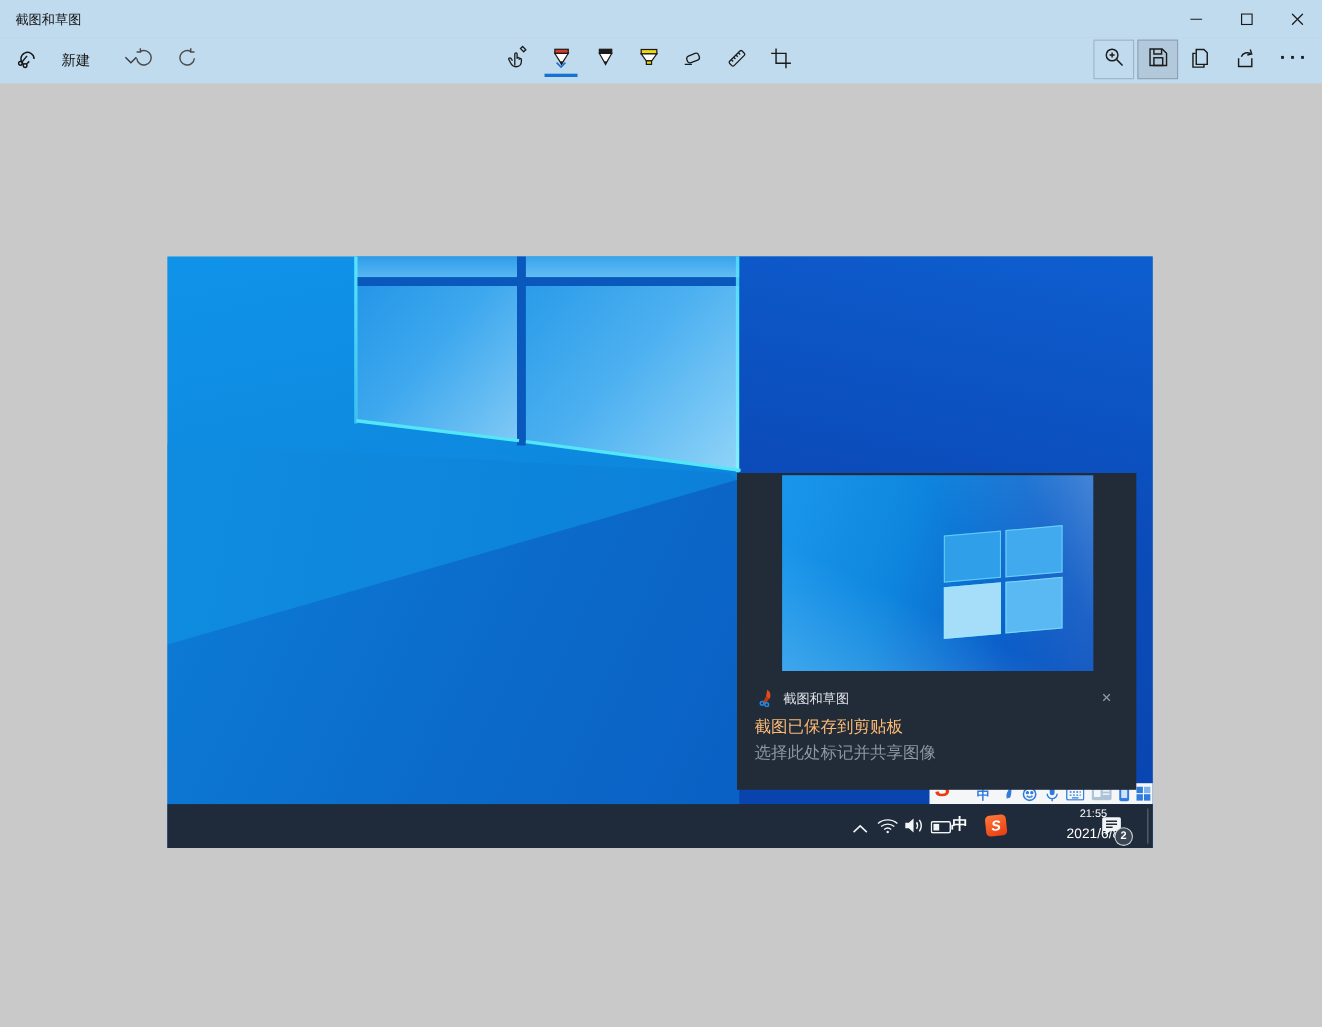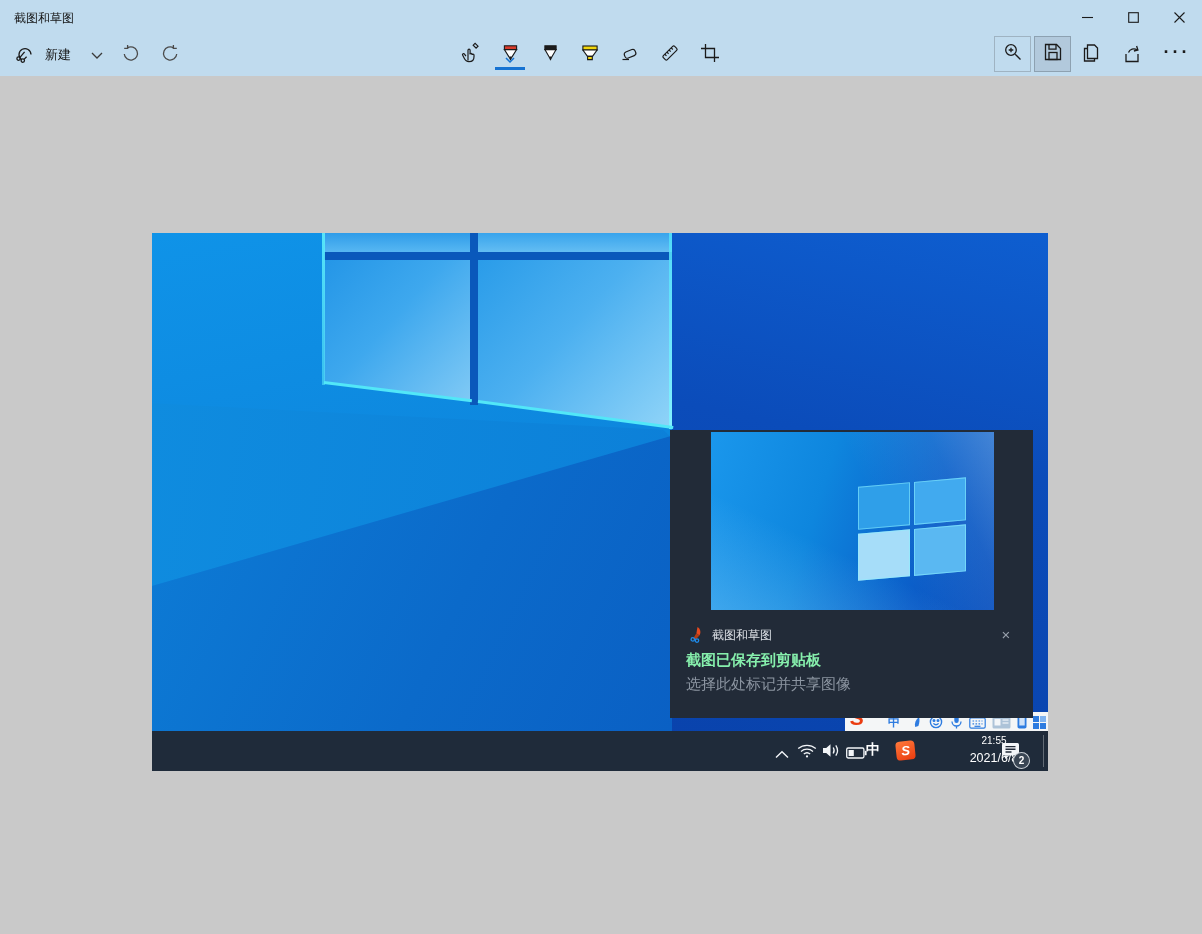--- a/index.html
+++ b/index.html
@@ -10,21 +10,21 @@
   
   .titlebar { position:absolute; left:0; top:0; width:1202px; height:34px; background:#c0dbee; }
   .title-text { position:absolute; left:14px; top:10px; font-size:12px; color:#141414; }
   .win-controls { position:absolute; right:0; top:0; height:34px; display:flex; }
   .wbtn { width:46px; height:34px; display:flex; align-items:center; justify-content:center; }
   .wbtn svg { display:block; }
 
   
   .toolbar { position:absolute; left:0; top:34px; width:1202px; height:42px; background:#c0dbee; }
   .tbtn { position:absolute; top:2px; height:38px; display:flex; align-items:center; justify-content:center; }
-  .new-btn { left:8px; padding:0 6px; gap:10px; }
+  .new-btn { left:8px; padding:0 6px; gap:21px; }
   .new-label { font-size:13px; color:#141414; }
   .tool-slot { width:40px; }
   .sel-underline { position:absolute; left:5px; right:5px; bottom:4px; height:3px; background:#1673d2; }
   .sel-chevron { position:absolute; left:50%; transform:translateX(-50%); bottom:7px; }
   .boxed { border:1px solid #9fb3c2; }
   .boxed.active { background:#b2c9dc; border-color:#8da1b1; }
   .dots { font-size:18px; letter-spacing:3px; color:#1b1b1b; padding-bottom:6px; font-weight:bold; }
 
   
   .canvas { position:absolute; left:0; top:76px; width:1202px; height:858px; background:#c9c9c9; }
@@ -73,21 +73,21 @@
   .thumb-floor { position:absolute; inset:0; background:linear-gradient(25deg,rgba(140,210,250,.35) 0%,rgba(140,210,250,0) 38%); }
   .thumb-logo { position:absolute; left:147px; top:50px; width:110px; height:96px; transform:skewY(-5deg); }
   .tpane { position:absolute; border:1px solid rgba(140,240,255,.55); }
   .tp-tl { left:0; top:0; width:52px; height:43px; background:#2f9fe9; }
   .tp-tr { left:56px; top:0; width:52px; height:43px; background:#41aaef; }
   .tp-bl { left:0; top:47px; width:52px; height:47px; background:#a6ddf9; }
   .tp-br { left:56px; top:47px; width:52px; height:47px; background:#5ab8f2; }
   .toast-appicon { position:absolute; left:18px; top:196px; }
   .toast-appname { position:absolute; left:42px; top:197px; font-size:12px; color:#dde1e6; }
   .toast-close { position:absolute; left:324px; top:192px; width:24px; height:24px; display:flex; align-items:center; justify-content:center; color:#99a1ac; font-size:15px; }
-  .toast-title { position:absolute; left:16px; top:221px; font-size:15px; font-weight:bold; color:#86efac; }
+  .toast-title { position:absolute; left:16px; top:221px; font-size:15px; font-weight:normal; color:#fdba74; }
   .toast-body { position:absolute; left:16px; top:245px; font-size:15px; color:#8d96a2; }
 </style>
 </head>
 <body>
 
 <div id="app">
 
   <div class="titlebar">
     <span class="title-text">截图和草图</span>
     <div class="win-controls">

